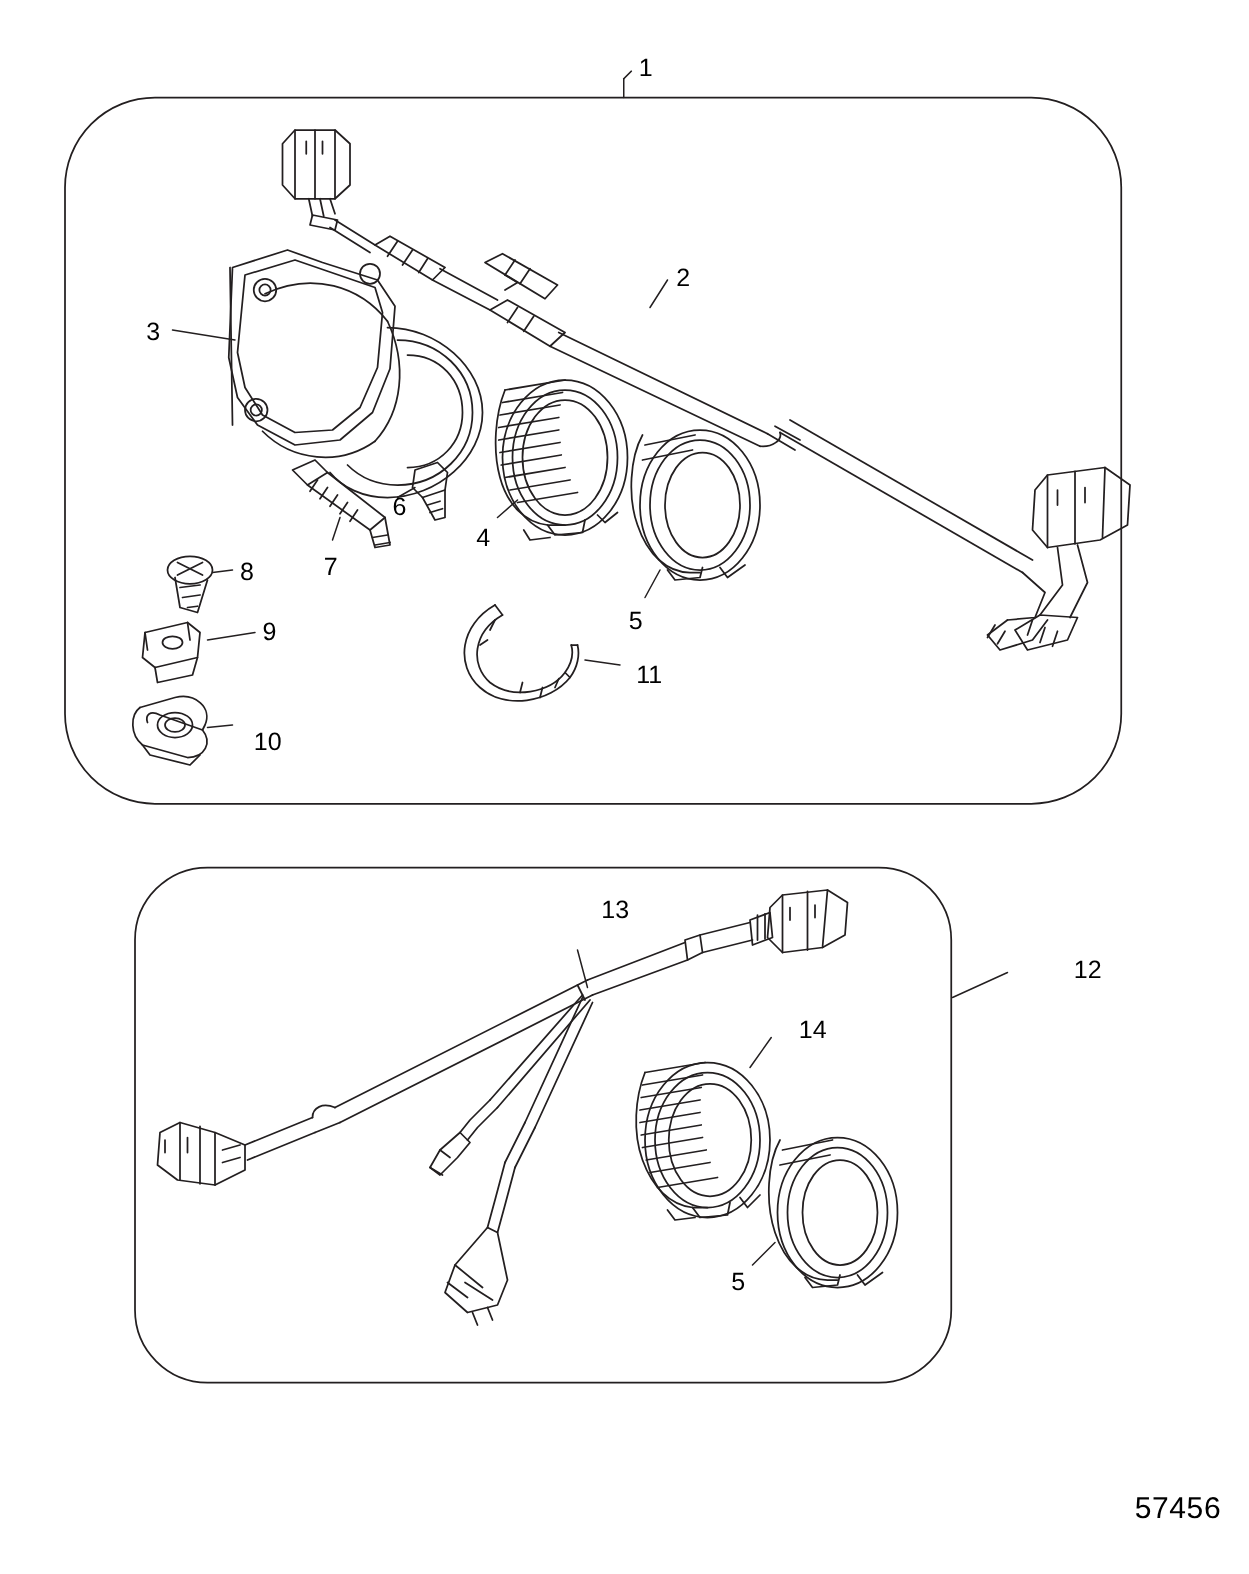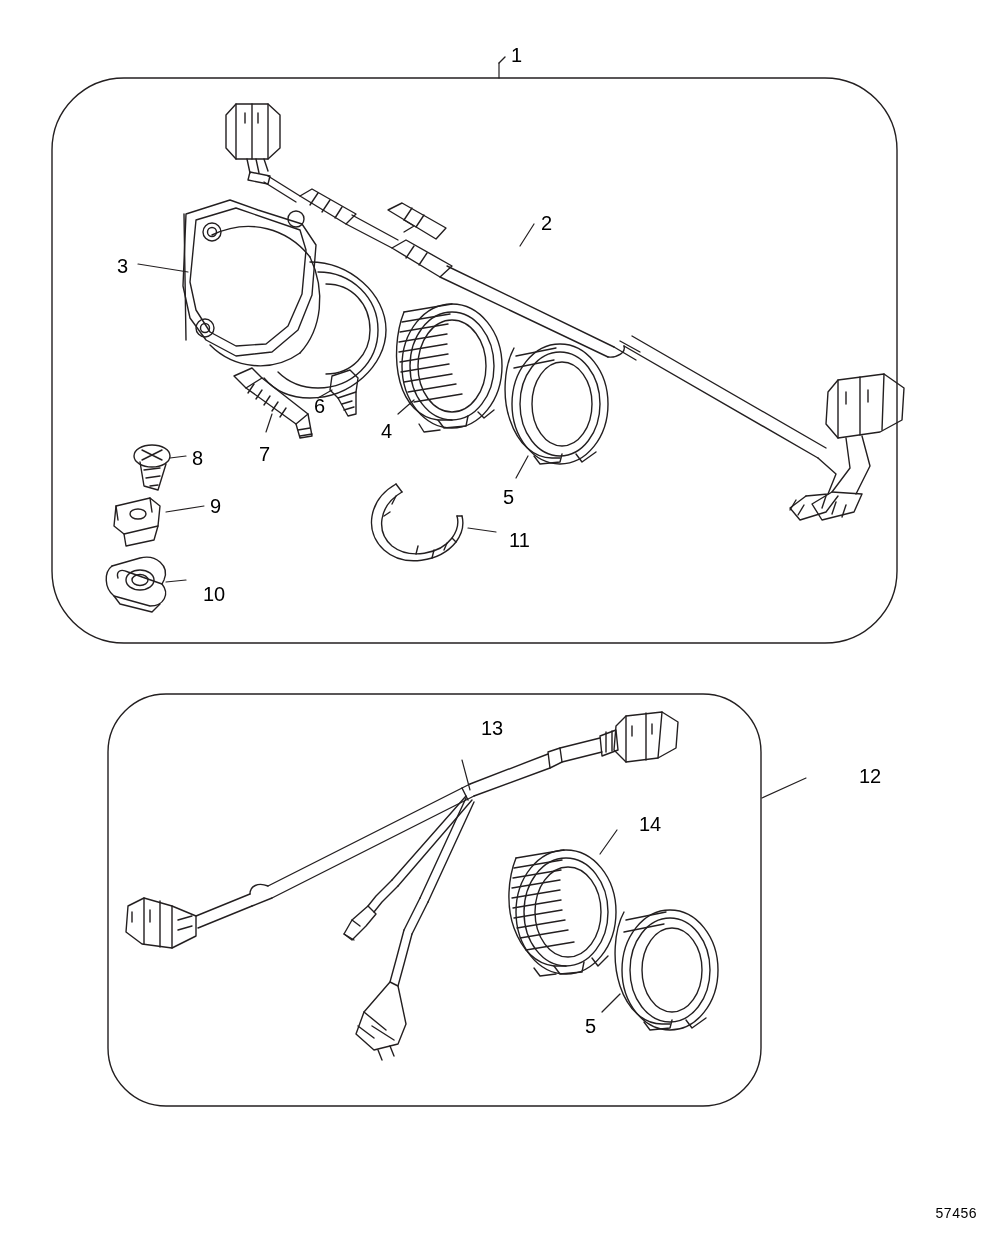--- a/index.html
+++ b/index.html
@@ -33,21 +33,21 @@
     font-weight: 400;
     color: #000000;
     line-height: 1;
     white-space: nowrap;
   }
   .figure-number {
     position: absolute;
     right: 22px;
     bottom: 38px;
     font-family: "Liberation Sans", sans-serif;
-    font-size: 14px;
+    font-size: 24px;
     letter-spacing: 0.5px;
     color: #000000;
   }
 </style>
 </head>
 <body>
 
 <div id="diagram-root">
 
   <svg class="diagram" viewBox="0 0 999 1259" xmlns="http://www.w3.org/2000/svg">

